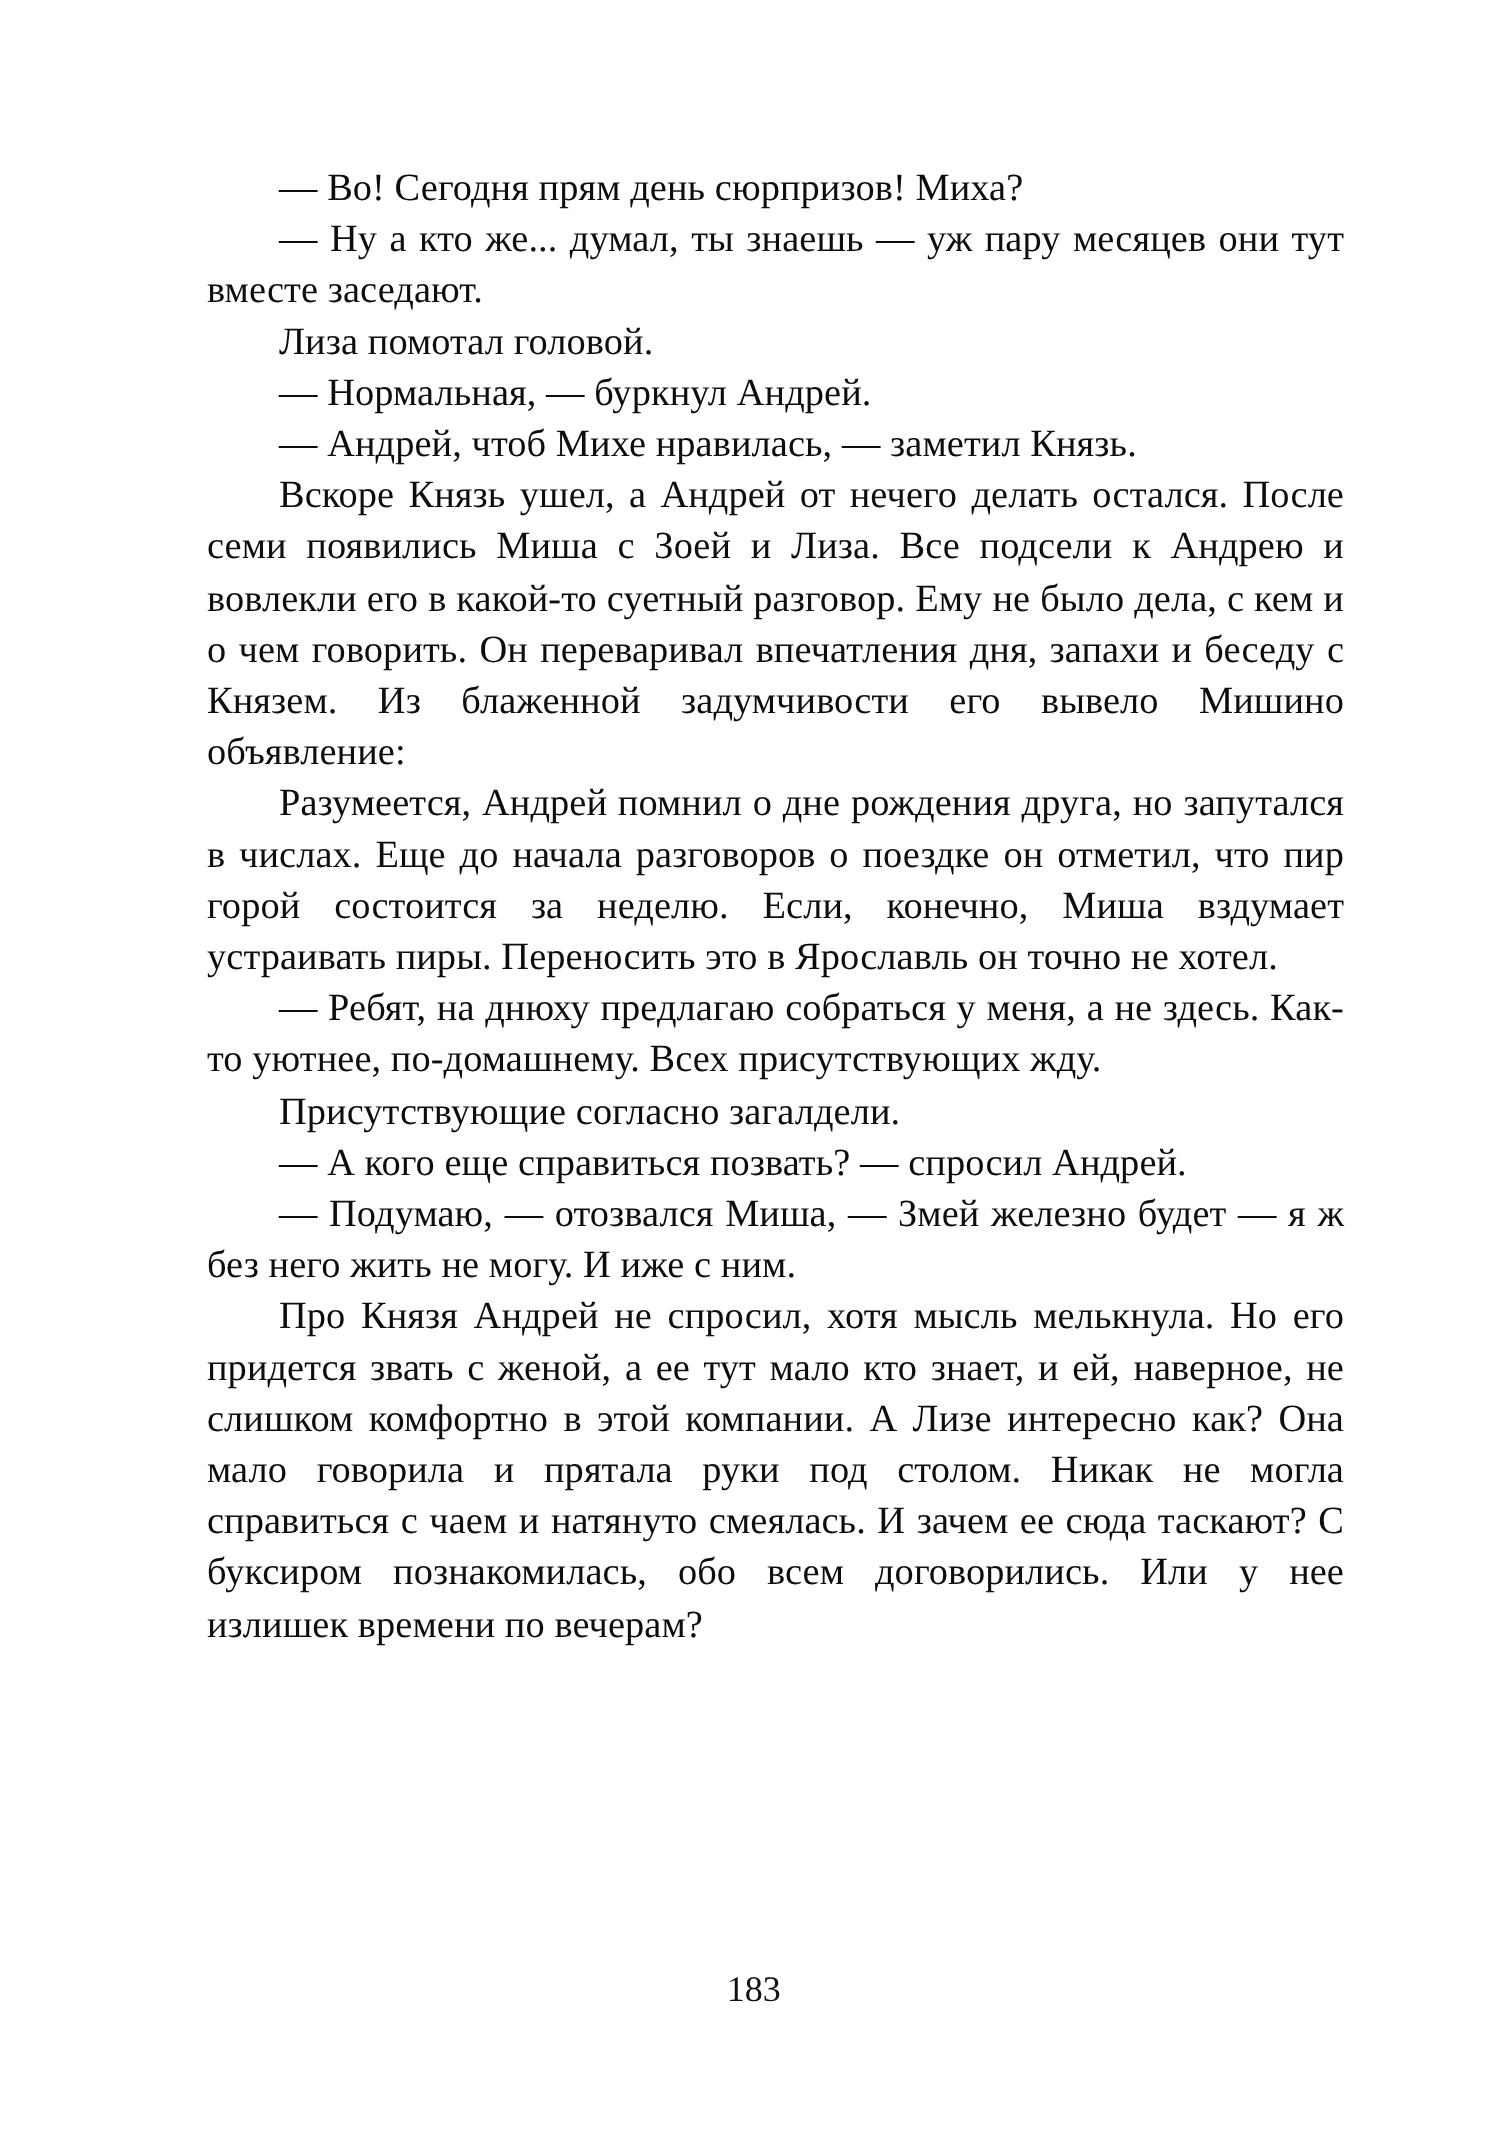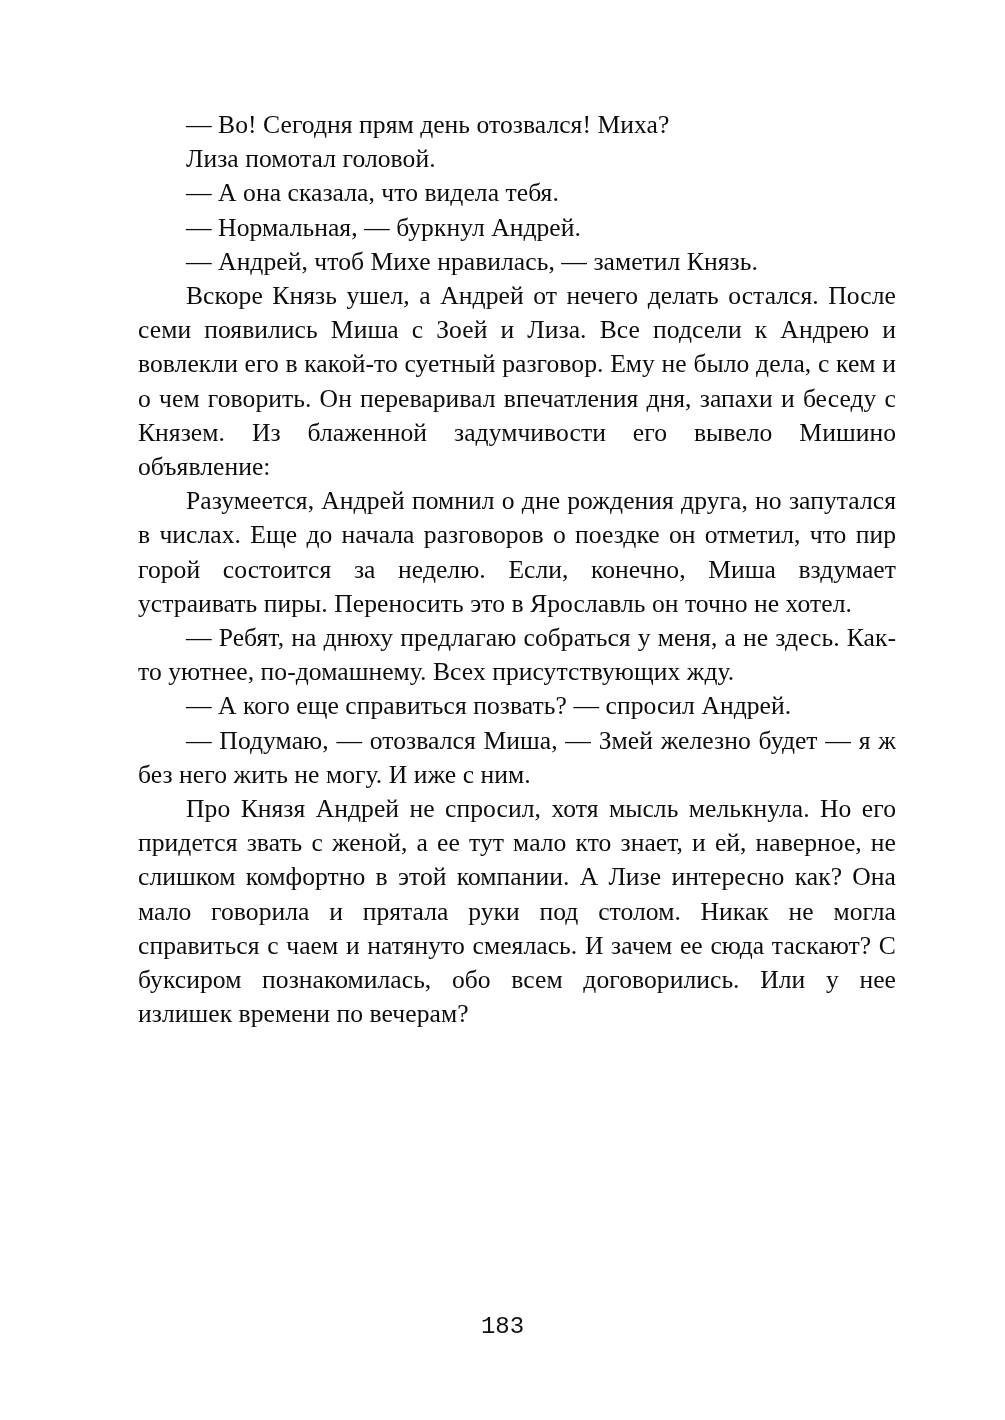--- a/index.html
+++ b/index.html
@@ -47,37 +47,38 @@
 
   .folio {
     position: absolute;
     left: 0;
     right: 0;
     top: 1312px;
     text-align: center;
     font-size: 24px;
     line-height: 30px;
     color: #111111;
-    font-family: Liberation Mono, monospace;
+    font-family: Liberation Serif, serif;
   }
 </style>
 </head>
 <body>
 
 <div class="page">
 
   <div class="text-column">
-    <p class="para">— Во! Сегодня прям день отозвался! Миха?</p>
+    <p class="para">— Во! Сегодня прям день сюрпризов! Миха?</p>
+    <p class="para">— Ну а кто же... думал, ты знаешь — уж пару месяцев они тут вместе заседают.</p>
     <p class="para">Лиза помотал головой.</p>
-    <p class="para">— А она сказала, что видела тебя.</p>
     <p class="para">— Нормальная, — буркнул Андрей.</p>
     <p class="para">— Андрей, чтоб Михе нравилась, — заметил Князь.</p>
     <p class="para">Вскоре Князь ушел, а Андрей от нечего делать остался. После семи появились Миша с Зоей и Лиза. Все подсели к Андрею и вовлекли его в какой-то суетный разговор. Ему не было дела, с кем и о чем говорить. Он переваривал впечатления дня, запахи и беседу с Князем. Из блаженной задумчивости его вывело Мишино объявление:</p>
     <p class="para">Разумеется, Андрей помнил о дне рождения друга, но запутался в числах. Еще до начала разговоров о поездке он отметил, что пир горой состоится за неделю. Если, ко­нечно, Миша вздумает устраивать пиры. Переносить это в Ярославль он точно не хотел.</p>
     <p class="para">— Ребят, на днюху предлагаю собраться у меня, а не здесь. Как-то уютнее, по-домашнему. Всех присут­ствующих жду.</p>
+    <p class="para">Присутствующие согласно загалдели.</p>
     <p class="para">— А кого еще справиться позвать? — спросил Андрей.</p>
     <p class="para">— Подумаю, — отозвался Миша, — Змей железно бу­дет — я ж без него жить не могу. И иже с ним.</p>
     <p class="para">Про Князя Андрей не спросил, хотя мысль мелькнула. Но его придется звать с женой, а ее тут мало кто знает, и ей, наверное, не слишком комфортно в этой компании. А Лизе интересно как? Она мало говорила и прятала руки под столом. Никак не могла справиться с чаем и натянуто смеялась. И зачем ее сюда таскают? С буксиром познако­милась, обо всем договорились. Или у нее излишек време­ни по вечерам?</p>
   </div>
 
   <div class="folio">183</div>
 
 </div>
 
 </body></html>

